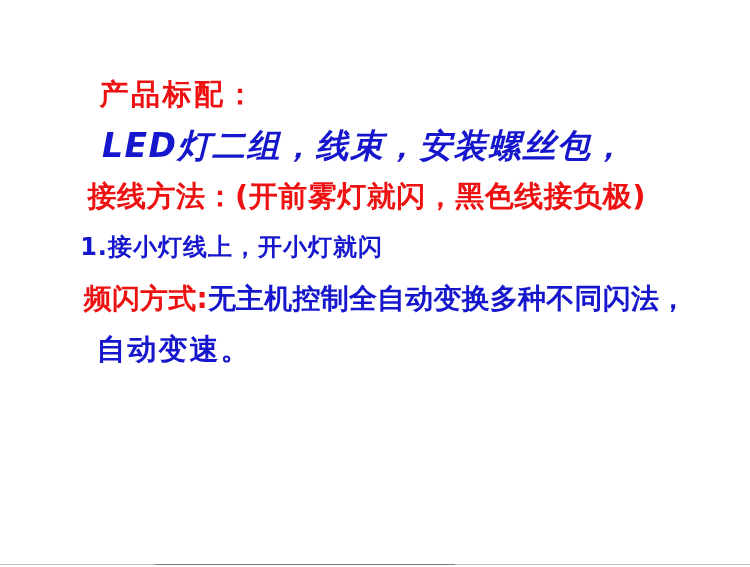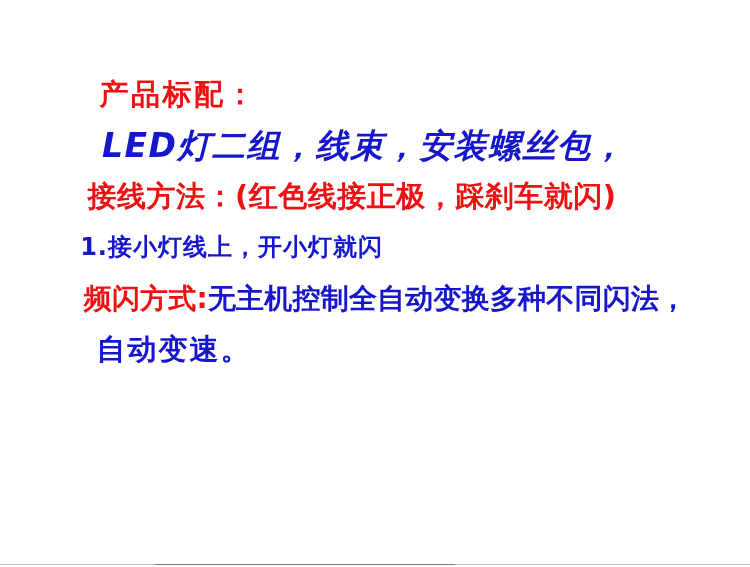--- a/index.html
+++ b/index.html
@@ -83,21 +83,21 @@
 
     <div class="spec-line line-heading c-red">
       <span class="seg">产品标配：</span>
     </div>
 
     <div class="spec-line line-contents c-blue">
       <span class="seg">LED灯二组，线束，安装螺丝包，</span>
     </div>
 
     <div class="spec-line line-wiring c-red">
-      <span class="seg">接线方法：(红色线接正极，踩刹车就闪)</span>
+      <span class="seg">接线方法：(开前雾灯就闪，黑色线接负极)</span>
     </div>
 
     <div class="spec-line line-item c-blue">
       <span class="seg">1.接小灯线上，开小灯就闪</span>
     </div>
 
 
 
 
 

